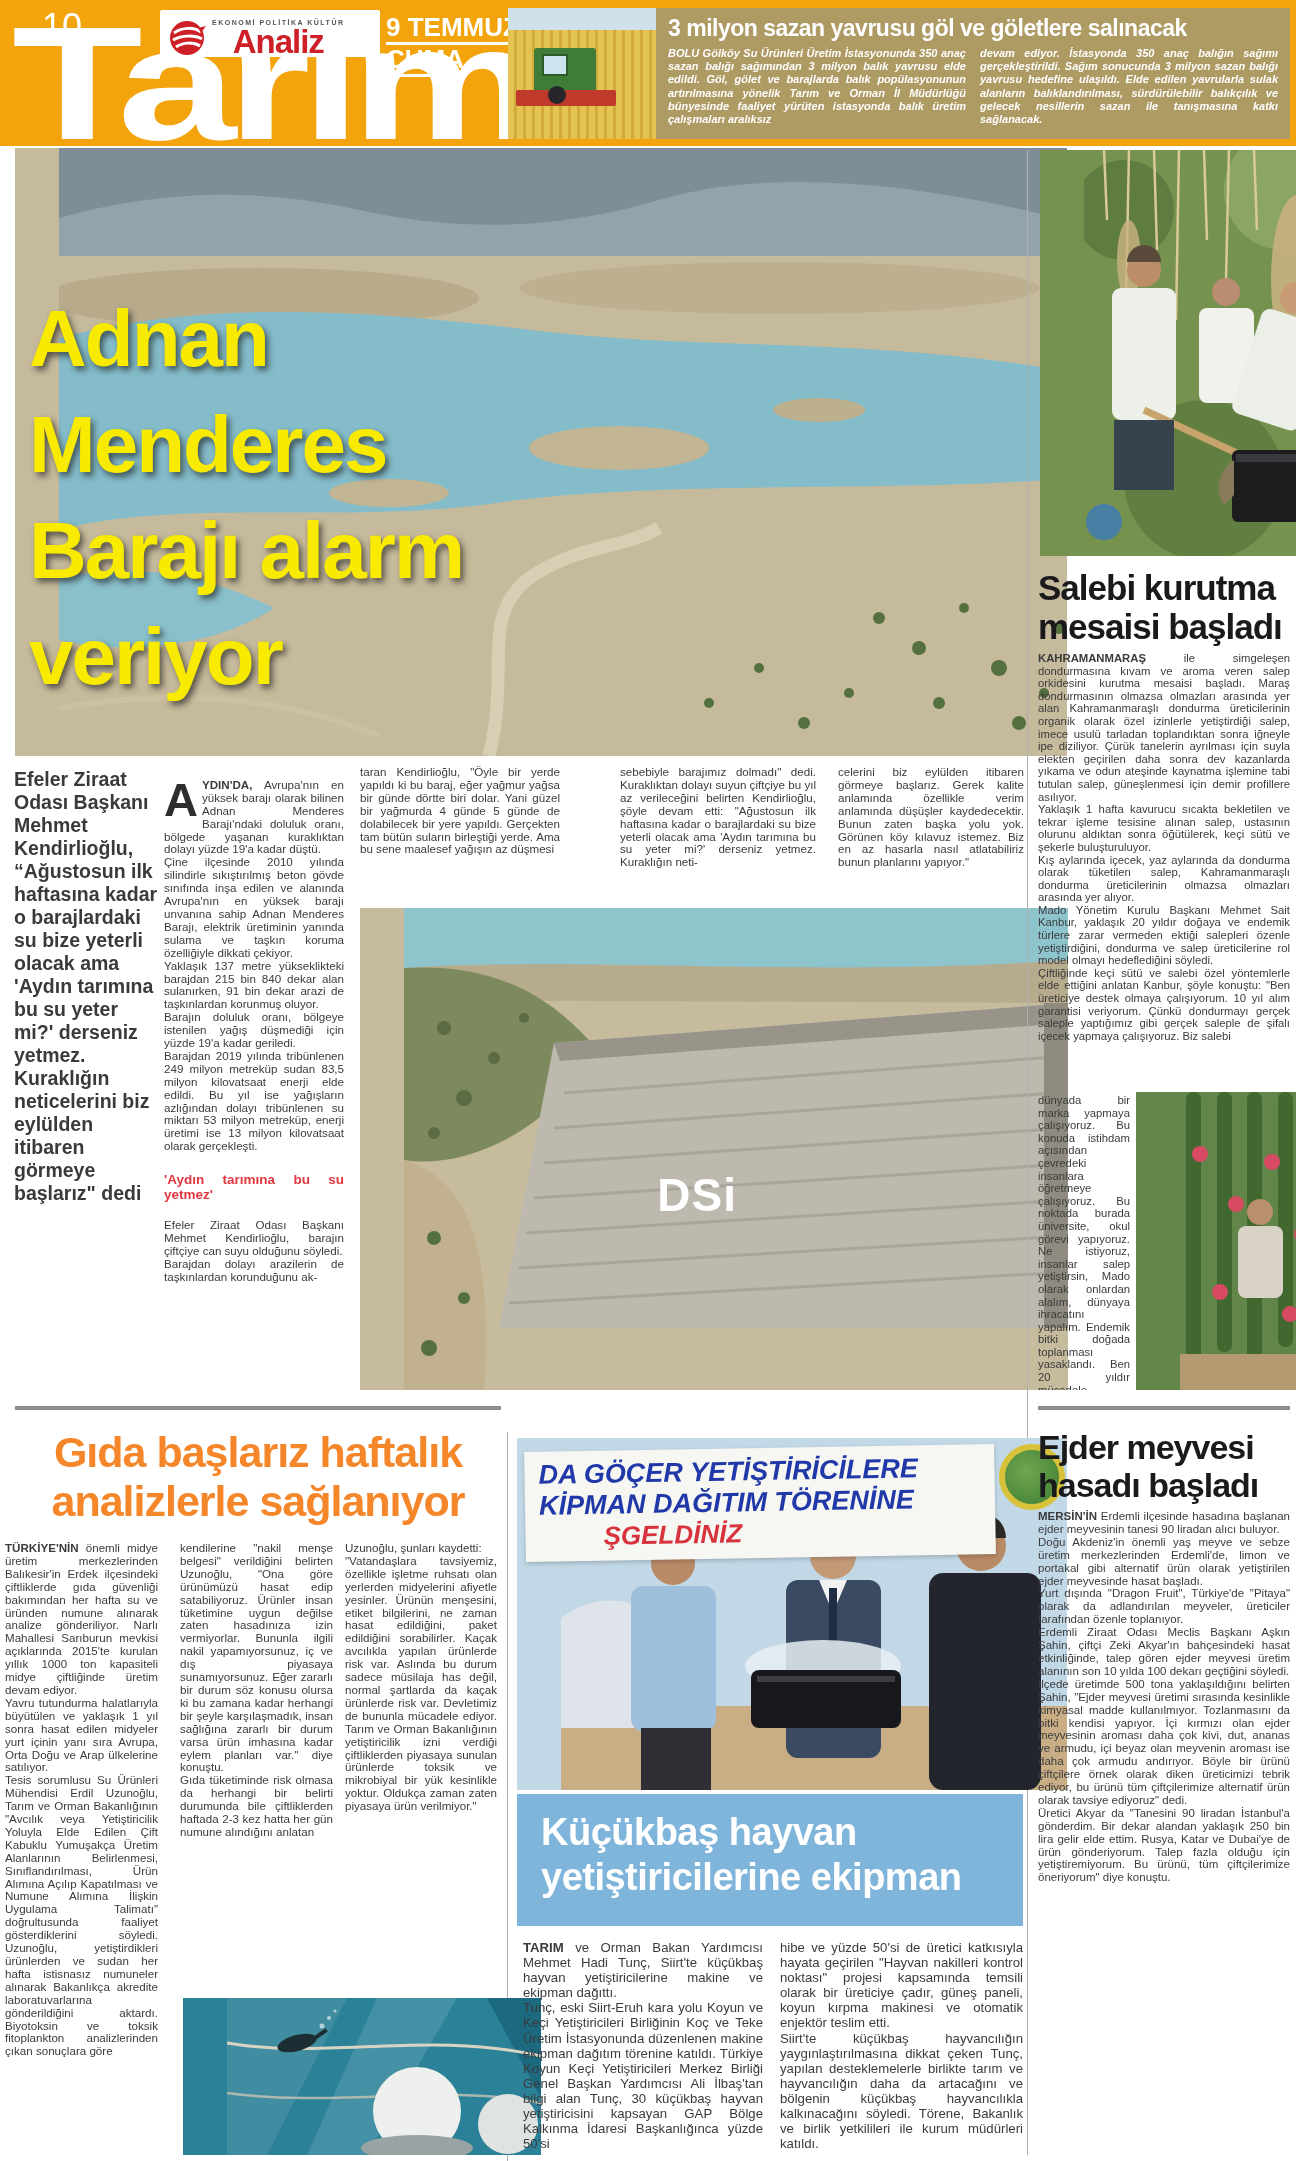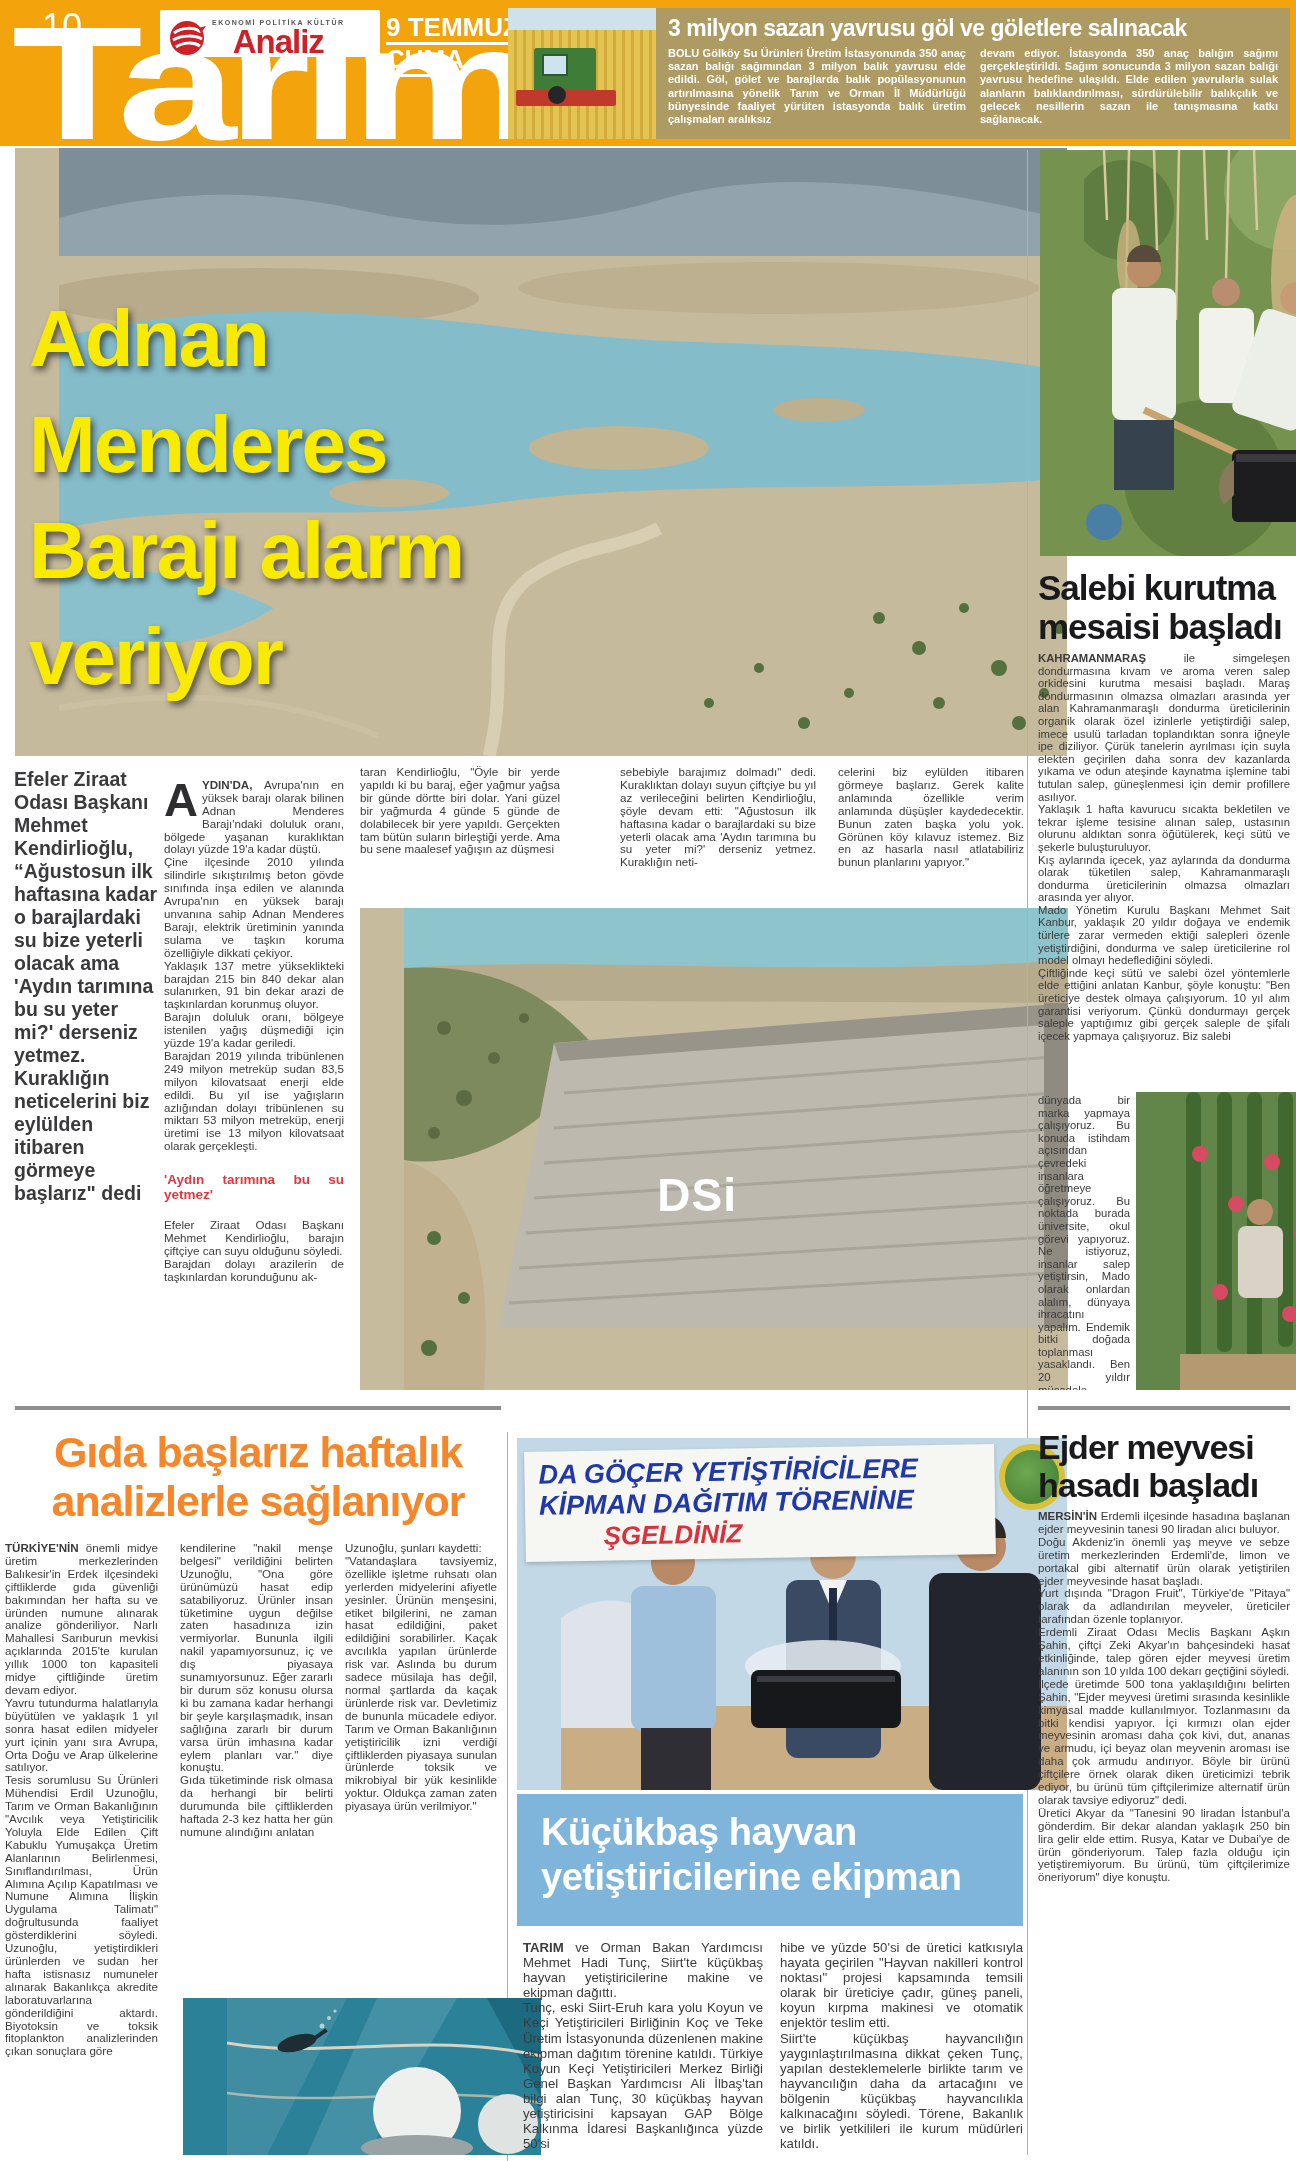--- a/index.html
+++ b/index.html
@@ -27,21 +27,21 @@
   .harv-body{position:absolute;left:26px;top:40px;width:62px;height:46px;background:#3e7c38;border-radius:3px;}
   .harv-cab{position:absolute;left:34px;top:46px;width:22px;height:18px;background:#cde4ef;border:2px solid #2c5a28;}
   .harv-header{position:absolute;left:8px;top:82px;width:100px;height:16px;background:#c03a2c;border-radius:2px;}
   .harv-wheel{position:absolute;left:40px;top:78px;width:18px;height:18px;background:#26262a;border-radius:50%;}
 
   
   .fish-box{left:656px;top:8px;width:634px;height:131px;background:#AE9A63;z-index:3;
       padding:7px 12px;box-sizing:border-box;}
   .fish-head{font-size:23px;font-weight:800;color:#fff;letter-spacing:-0.5px;margin-bottom:5px;}
   .fish-cols{display:flex;gap:14px;}
-  .fish-col{flex:1;font-size:11px;line-height:13.2px;font-weight:700;color:#fff;text-align:justify;white-space:pre-line;}
+  .fish-col{flex:1;font-size:11px;line-height:13.2px;font-weight:700;color:#fff;text-align:justify;white-space:pre-line;font-style:italic;}
 
   
   .main-photo{left:15px;top:148px;width:1008px;height:608px;background:#c6ba9c;}
   .dam-headline{position:absolute;left:14px;top:138px;font-size:80px;line-height:106px;font-weight:800;
       color:#F8EA00;letter-spacing:-2px;text-shadow:3px 4px 6px rgba(25,25,25,.65);z-index:2;}
 
   
   .deck{left:14px;top:768px;width:144px;font-size:19.5px;line-height:23px;font-weight:700;
       color:#3A3A3C;text-align:left;}
   .bodytext{font-size:11.6px;line-height:12.9px;color:#3b3b3d;text-align:justify;white-space:pre-line;overflow:hidden;}

